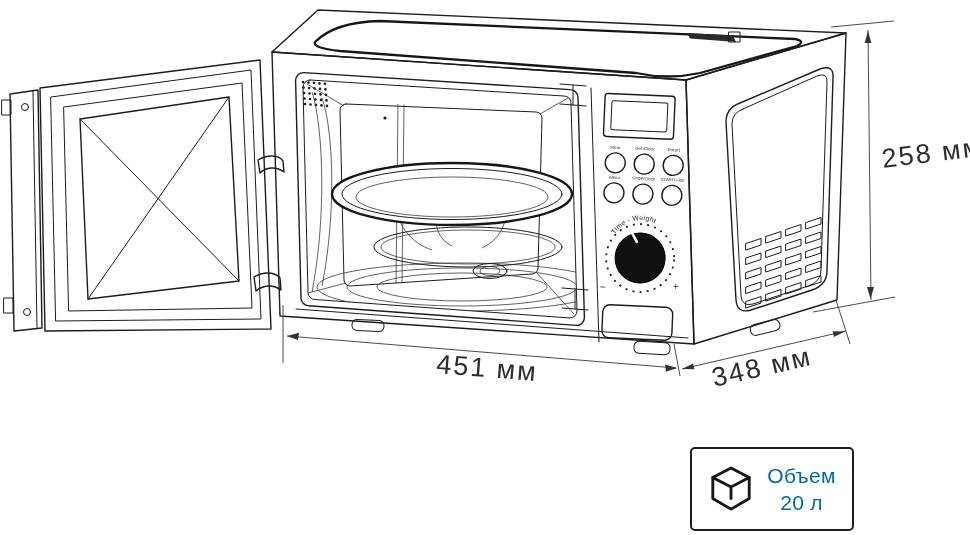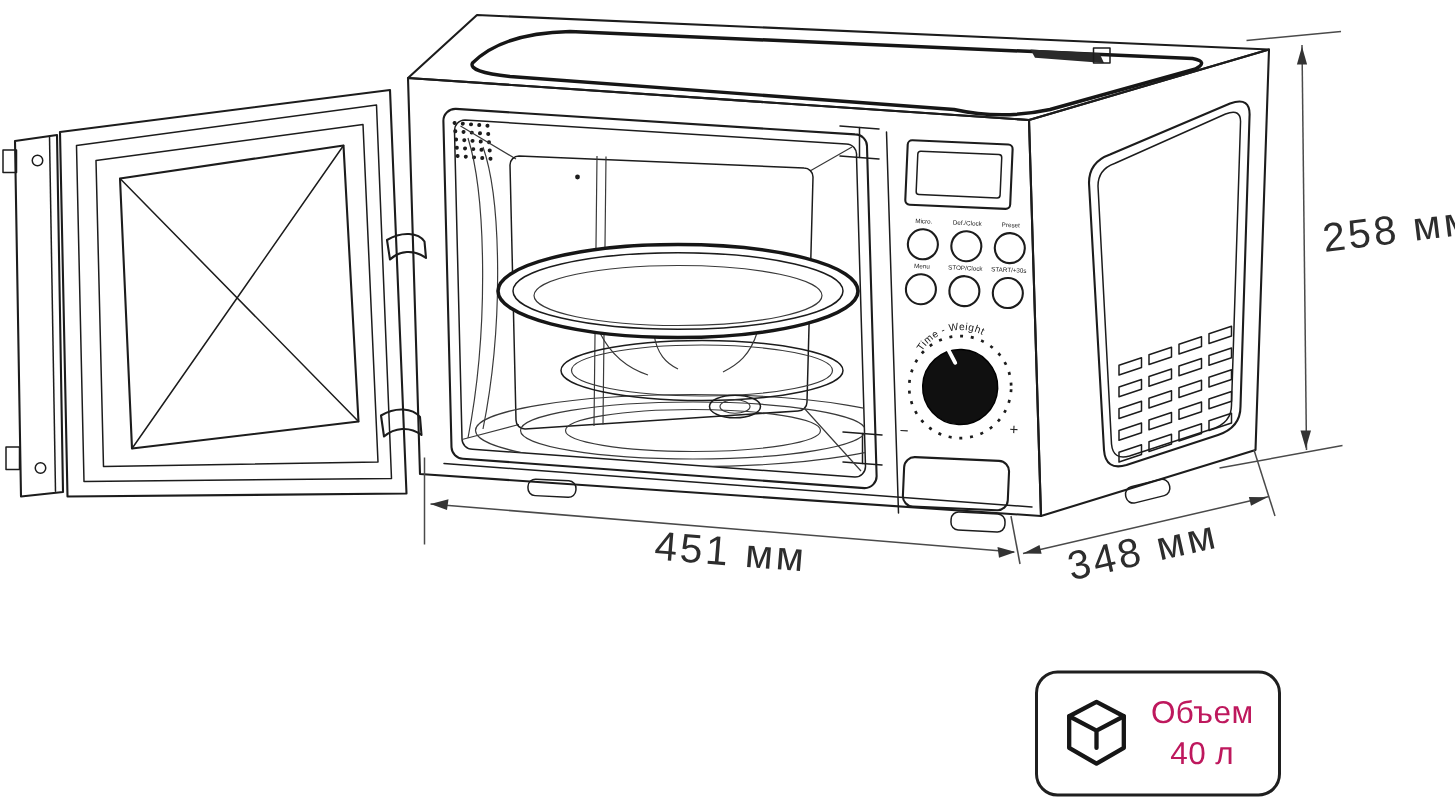--- a/index.html
+++ b/index.html
@@ -10,22 +10,22 @@
   svg.drawing{position:absolute;left:0;top:0;}
   .ln  {fill:none;stroke:#1c1c1c;stroke-width:1.4;stroke-linejoin:round;stroke-linecap:round;}
   .ln2 {fill:none;stroke:#1c1c1c;stroke-width:1;stroke-linejoin:round;stroke-linecap:round;}
   .lnH {fill:none;stroke:#161616;stroke-width:2.3;stroke-linejoin:round;stroke-linecap:round;}
   .lt  {fill:none;stroke:#3a3a3a;stroke-width:.8;stroke-linejoin:round;}
   .dim {fill:none;stroke:#4a4a4a;stroke-width:1;}
   .dimtxt{font-family:"Liberation Sans",sans-serif;font-size:27px;letter-spacing:2px;fill:#2d2d2d;}
   .paneltxt{font-family:"Liberation Sans",sans-serif;fill:#222;}
   .badge{
     position:absolute;left:690px;top:447px;width:164px;height:84px;box-sizing:border-box;
-    border:2.5px solid #1f1f1f;border-radius:15px;background:#fff;
-    display:flex;align-items:center;justify-content:center;gap:13px;color:#be185d;
+    border:2.5px solid #1f1f1f;border-radius:5px;background:#fff;
+    display:flex;align-items:center;justify-content:center;gap:13px;color:#0369a1;
   }
   .badge-text{display:flex;flex-direction:column;align-items:center;font-size:21px;line-height:1.3;letter-spacing:.3px;}
 </style>
 </head>
 <body>
 
 <div class="stage">
 
 <svg class="drawing" width="970" height="535" viewBox="0 0 970 535">
   <defs>
@@ -194,17 +194,17 @@
   </g>
 </svg>
 
   <div class="badge">
     <svg width="46" height="50" viewBox="0 0 48 50">
       <path d="M24 3 L43 13 V35 L24 46 L5 35 V13 Z" fill="none" stroke="#161616" stroke-width="3" stroke-linejoin="round"></path>
       <path d="M5 13 L24 23 L43 13 M24 23 V35" fill="none" stroke="#161616" stroke-width="3" stroke-linejoin="round" stroke-linecap="round"></path>
     </svg>
     <div class="badge-text">
       <span>Объем</span>
-      <span>40 л</span>
+      <span>20 л</span>
     </div>
   </div>
 
 </div>
 
 </body></html>

